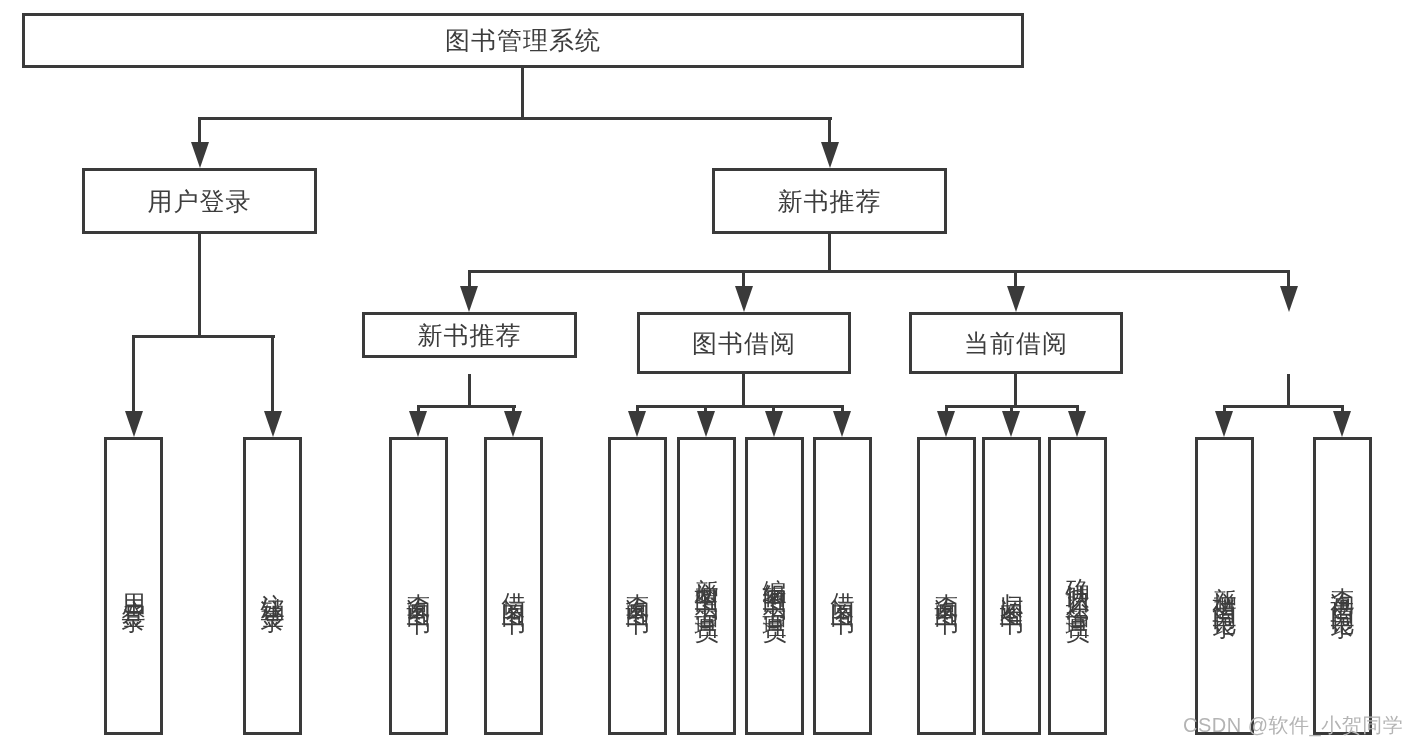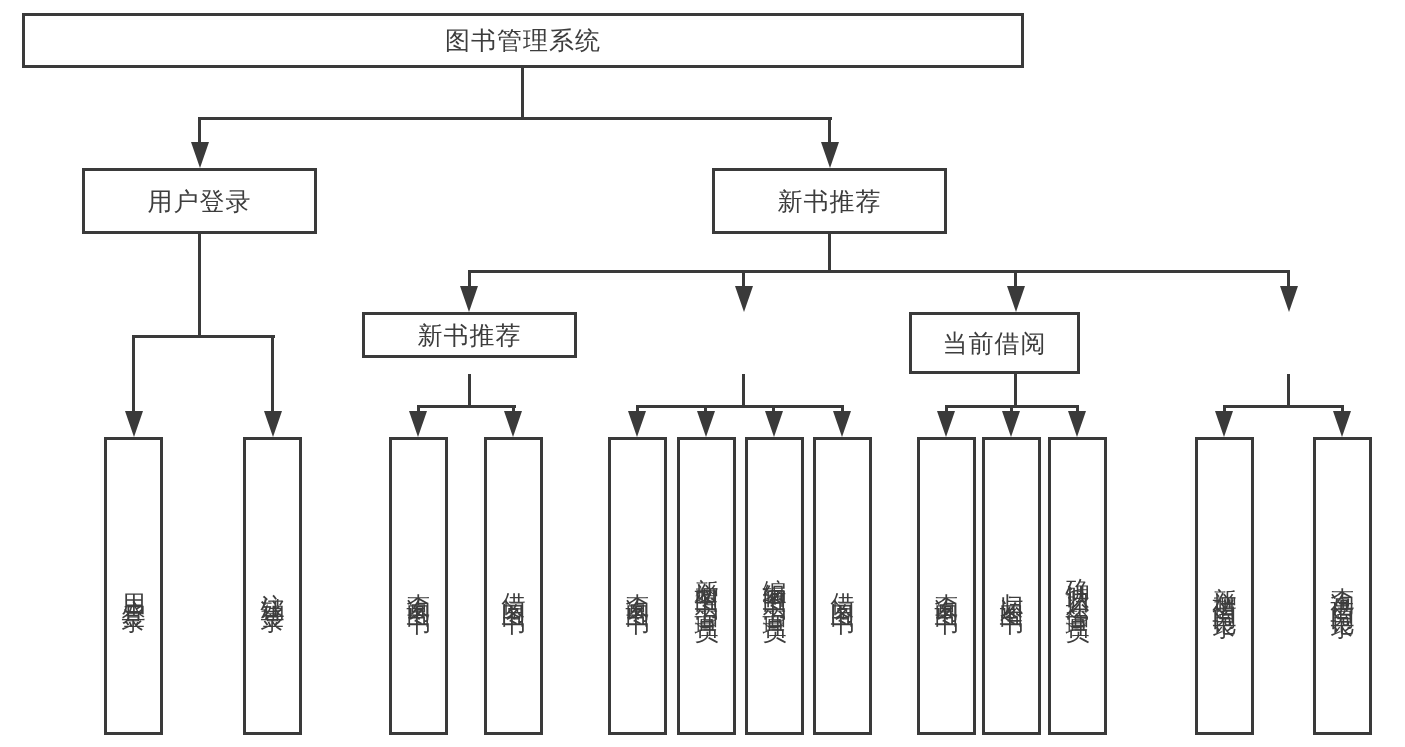--- a/index.html
+++ b/index.html
@@ -67,21 +67,24 @@
   <div class="vline" style="left:1014px;top:270px;height:19px"></div>
   <div class="vline" style="left:1287px;top:270px;height:19px"></div>
   <div class="arrow" style="left:460px;top:286px"></div>
   <div class="arrow" style="left:735px;top:286px"></div>
   <div class="arrow" style="left:1007px;top:286px"></div>
   <div class="arrow" style="left:1280px;top:286px"></div>
 
   <div class="box" style="left:362px;top:312px;width:215px;height:46px">
     <span class="hlabel">新书推荐</span>
   </div>
-  <div class="box" style="left:909px;top:312px;width:171px;height:62px">
+  <div class="box" style="left:637px;top:312px;width:214px;height:62px">
+    <span class="hlabel">图书借阅</span>
+  </div>
+  <div class="box" style="left:909px;top:312px;width:214px;height:62px">
     <span class="hlabel">当前借阅</span>
   </div>
 
   <div class="vline" style="left:468px;top:374px;height:33px"></div>
   <div class="hline" style="left:417px;top:405px;width:99px"></div>
   <div class="vline" style="left:417px;top:405px;height:9px"></div>
   <div class="vline" style="left:512px;top:405px;height:9px"></div>
   <div class="arrow" style="left:409px;top:411px"></div>
   <div class="arrow" style="left:504px;top:411px"></div>
 
@@ -149,14 +152,15 @@
     <span class="vlabel">确认归还（管理员）</span>
   </div>
 
   <div class="box leaf" style="left:1195px">
     <span class="vlabel">新增借阅记录</span>
   </div>
   <div class="box leaf" style="left:1313px">
     <span class="vlabel">查询借阅记录</span>
   </div>
 
+  <div class="watermark">CSDN @软件_小贺同学</div>
 
 </div>
 
 </body></html>

